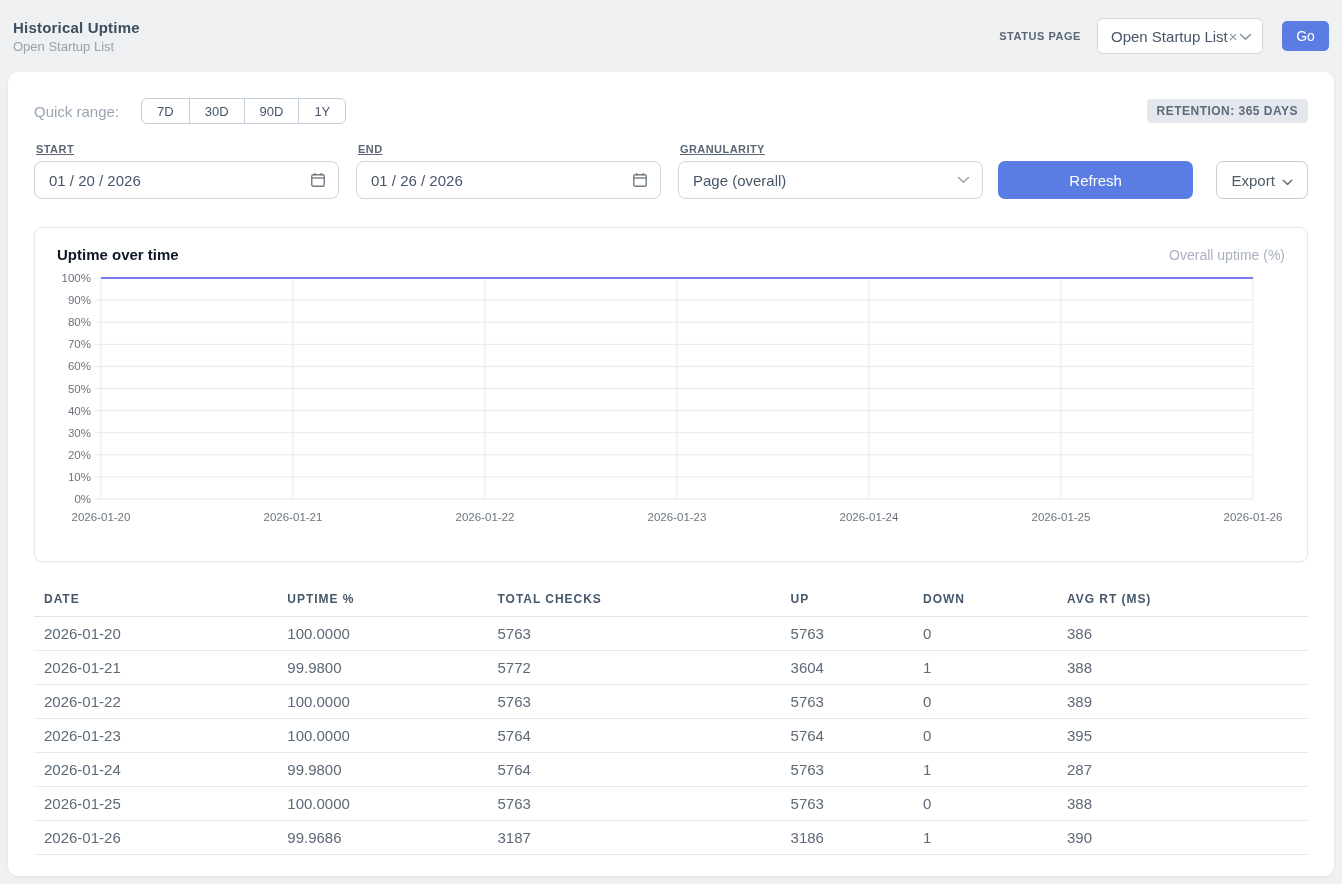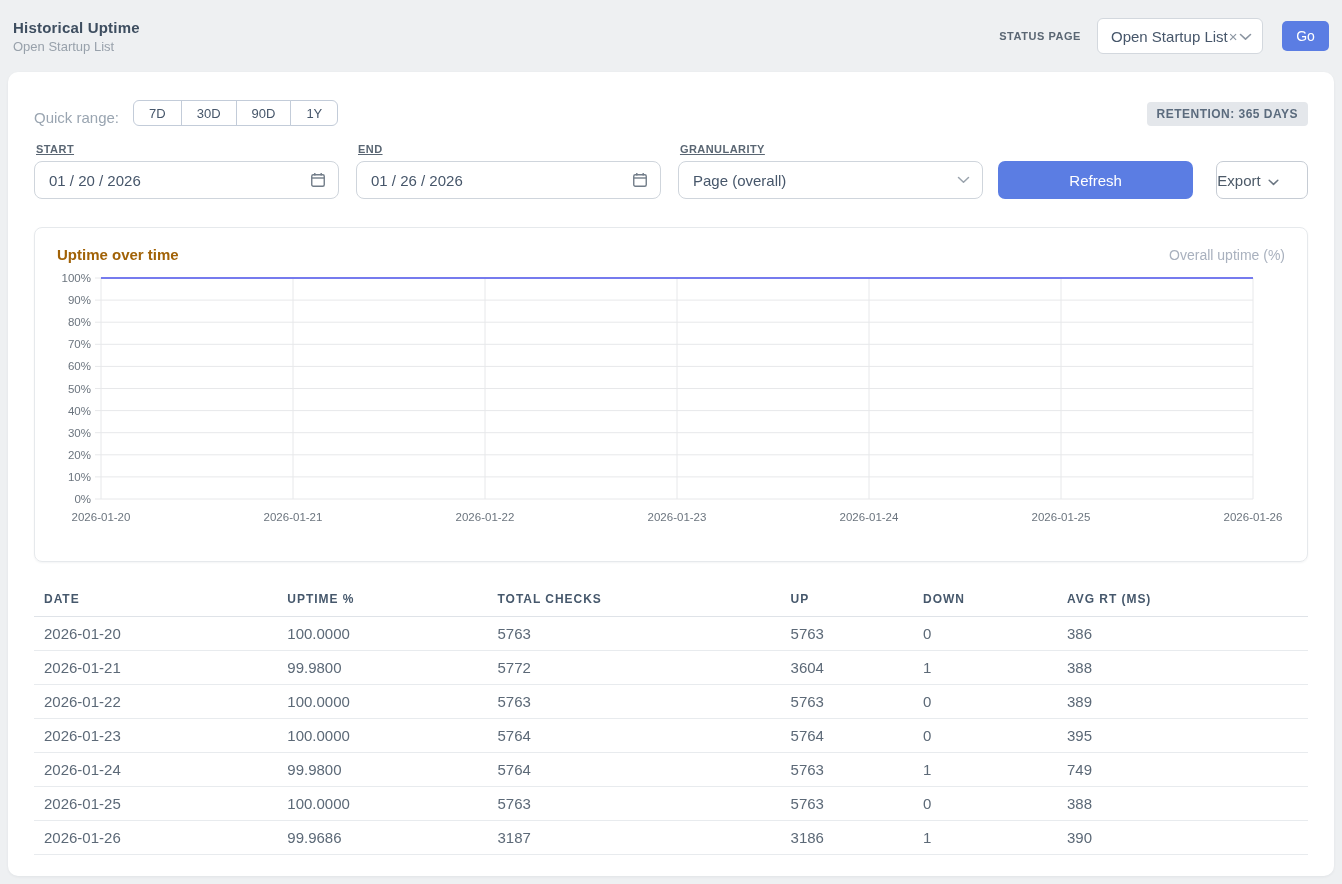--- a/index.html
+++ b/index.html
@@ -34,28 +34,28 @@
   }
   .btn-go { width:47px; height:30px; font-size:14px; margin-left:19px; }
 
   
   .main-card {
     position:absolute; left:8px; top:72px; width:1326px; height:804px;
     background:#fff; border-radius:10px; box-shadow:0 1px 3px rgba(20,30,50,.06);
     padding:24px 26px;
   }
 
-  .quick-row { display:flex; align-items:flex-end; height:30px; }
+  .quick-row { display:flex; align-items:center; height:30px; }
   .muted { font-size:15px; color:#9aa5b1; }
   .qr-group { display:flex; margin-left:14px; }
   .qr-btn {
     height:26px; padding:0 15px; background:#fff; border:1px solid #c3ccd9;
     font-family:inherit; font-size:13px; color:#46566a; cursor:pointer; margin-left:-1px;
   }
-  .qr-btn:first-child { border-radius:6px 0 0 6px; margin-left:0; }
+  .qr-btn:first-child { border-radius:6px 0 0 6px; margin-left:8px; }
   .qr-btn:last-child { border-radius:0 6px 6px 0; }
   .badge {
     margin-left:auto; background:#e4e7eb; color:#5b6b7d; border-radius:4px;
     font-size:12px; font-weight:700; letter-spacing:.04em; padding:5px 10px;
   }
 
   .form-row { display:flex; align-items:flex-end; margin-top:17px; }
   .field label {
     display:block; font-size:11px; font-weight:600; letter-spacing:.04em;
     color:#5a6673; margin-bottom:6px; padding-left:2px;text-decoration:underline;
@@ -65,30 +65,30 @@
   .input {
     height:38px; border:1px solid #cfd5dc; border-radius:8px; background:#fff;
     display:flex; align-items:center; padding:0 12px 0 14px; font-size:15px; color:#46566a;
     cursor:pointer;
   }
   .input .icon-right { margin-left:auto; display:flex; align-items:center; }
   .btn-refresh { width:196px; height:38px; font-size:15px; border-radius:7px; margin-left:15px; }
   .btn-outline {
     width:92px; height:38px; margin-left:23px; background:#fff; border:1px solid #c6ccd4;
     border-radius:7px; font-family:inherit; font-size:15px; color:#4d5a68; cursor:pointer;
-    display:flex; align-items:center; gap:7px;
+    display:flex; align-items:center; justify-content:center; gap:7px;
   }
 
   
   .chart-card {
     margin-top:28px; border:1px solid #e6e9ec; border-radius:8px;
     box-shadow:0 1px 2px rgba(20,30,50,.05); padding:18px 22px 14px 22px; height:335px;
   }
   .chart-header { display:flex; align-items:center; justify-content:space-between; margin-bottom:9px; }
-  .chart-header h2 { font-size:15px; font-weight:700; color:#a16207;text-align:right; }
+  .chart-header h2 { font-size:15px; font-weight:700; color:#0f172a;text-align:right; }
   .chart-header .legend { font-size:14px; color:#a9b1be; }
   .axis-text { font-size:11.5px; fill:#6b747e; font-family:"Liberation Sans","DejaVu Sans",sans-serif; }
 
   
   table { width:1274px; margin-top:21px; border-collapse:collapse; table-layout:fixed; }
   thead th {
     text-align:left; font-size:12px; font-weight:700; letter-spacing:.08em; color:#46586c;
     padding:9px 10px 10px 10px; border-bottom:1px solid #dfe3e8;
   }
   tbody td {
@@ -285,21 +285,21 @@
             <td>5764</td>
             <td>0</td>
             <td>395</td>
           </tr>
           <tr>
             <td>2026-01-24</td>
             <td>99.9800</td>
             <td>5764</td>
             <td>5763</td>
             <td>1</td>
-            <td>749</td>
+            <td>287</td>
           </tr>
           <tr>
             <td>2026-01-25</td>
             <td>100.0000</td>
             <td>5763</td>
             <td>5763</td>
             <td>0</td>
             <td>388</td>
           </tr>
           <tr>

